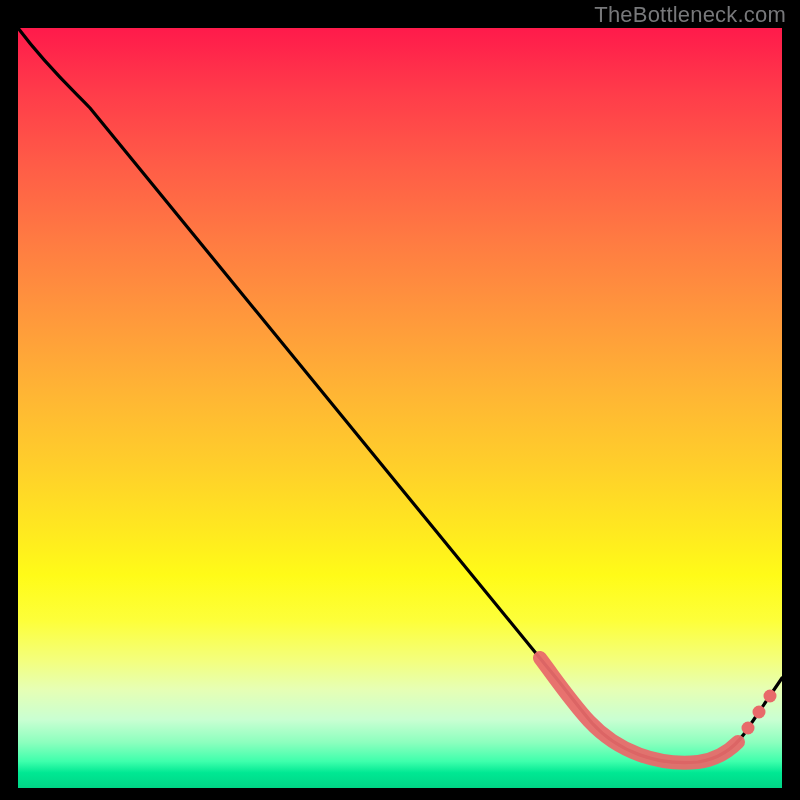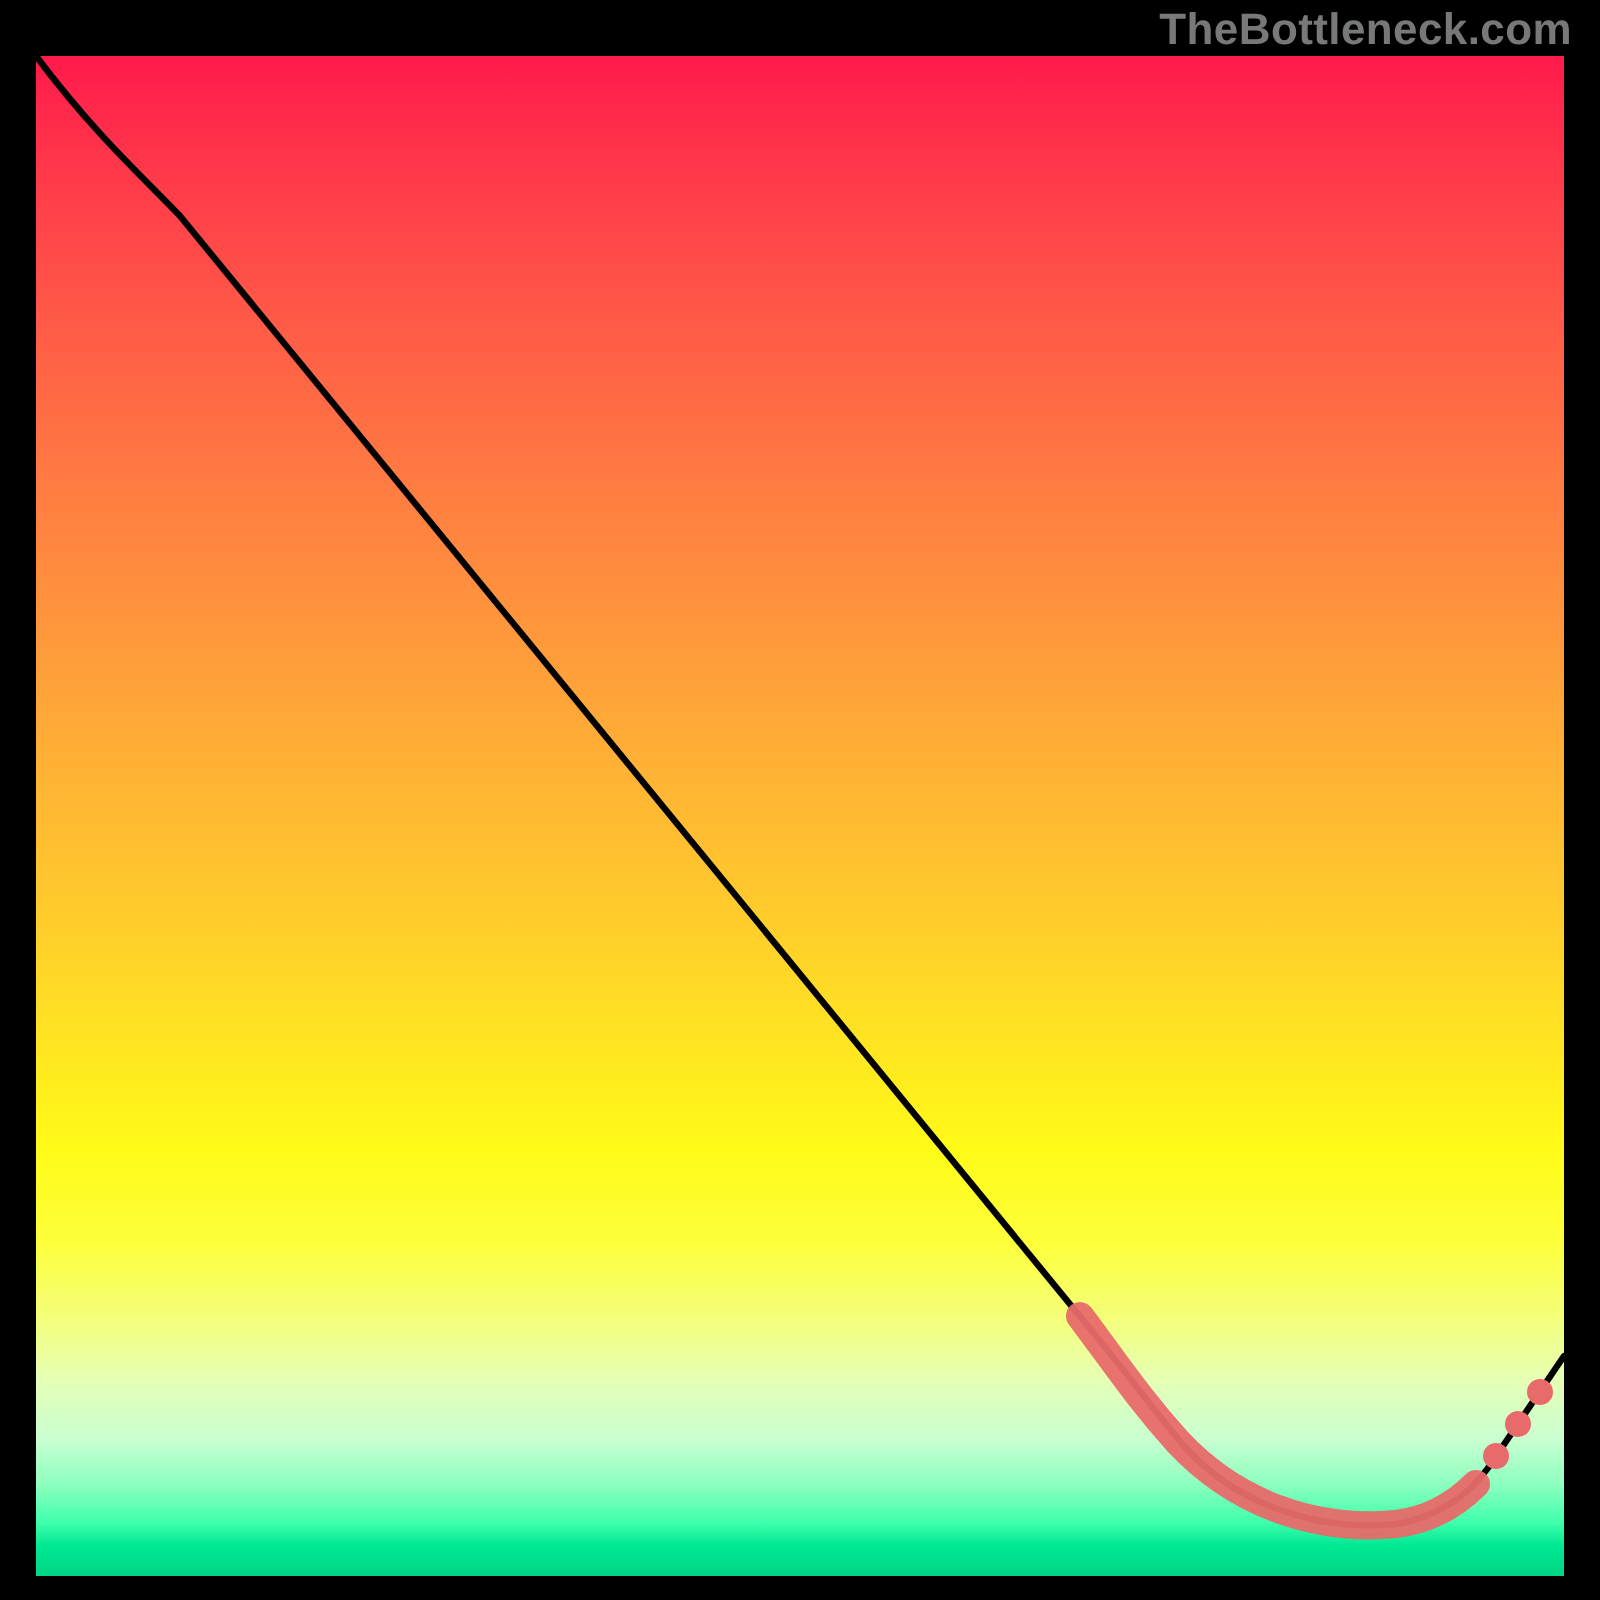--- a/index.html
+++ b/index.html
@@ -42,21 +42,21 @@
     width: 764px;
     height: 760px;
     overflow: visible;
   }
   .watermark {
     position: absolute;
     top: 2px;
     right: 14px;
     font-family: Arial, Helvetica, sans-serif;
     font-size: 22px;
-    font-weight: 700;
+    font-weight: 400;
     color: #77787a;
     letter-spacing: 0.2px;
   }
 </style>
 </head>
 <body>
 <div class="wrap">
   <div class="plot"></div>
 
   <svg class="overlay" viewBox="0 0 764 760">

